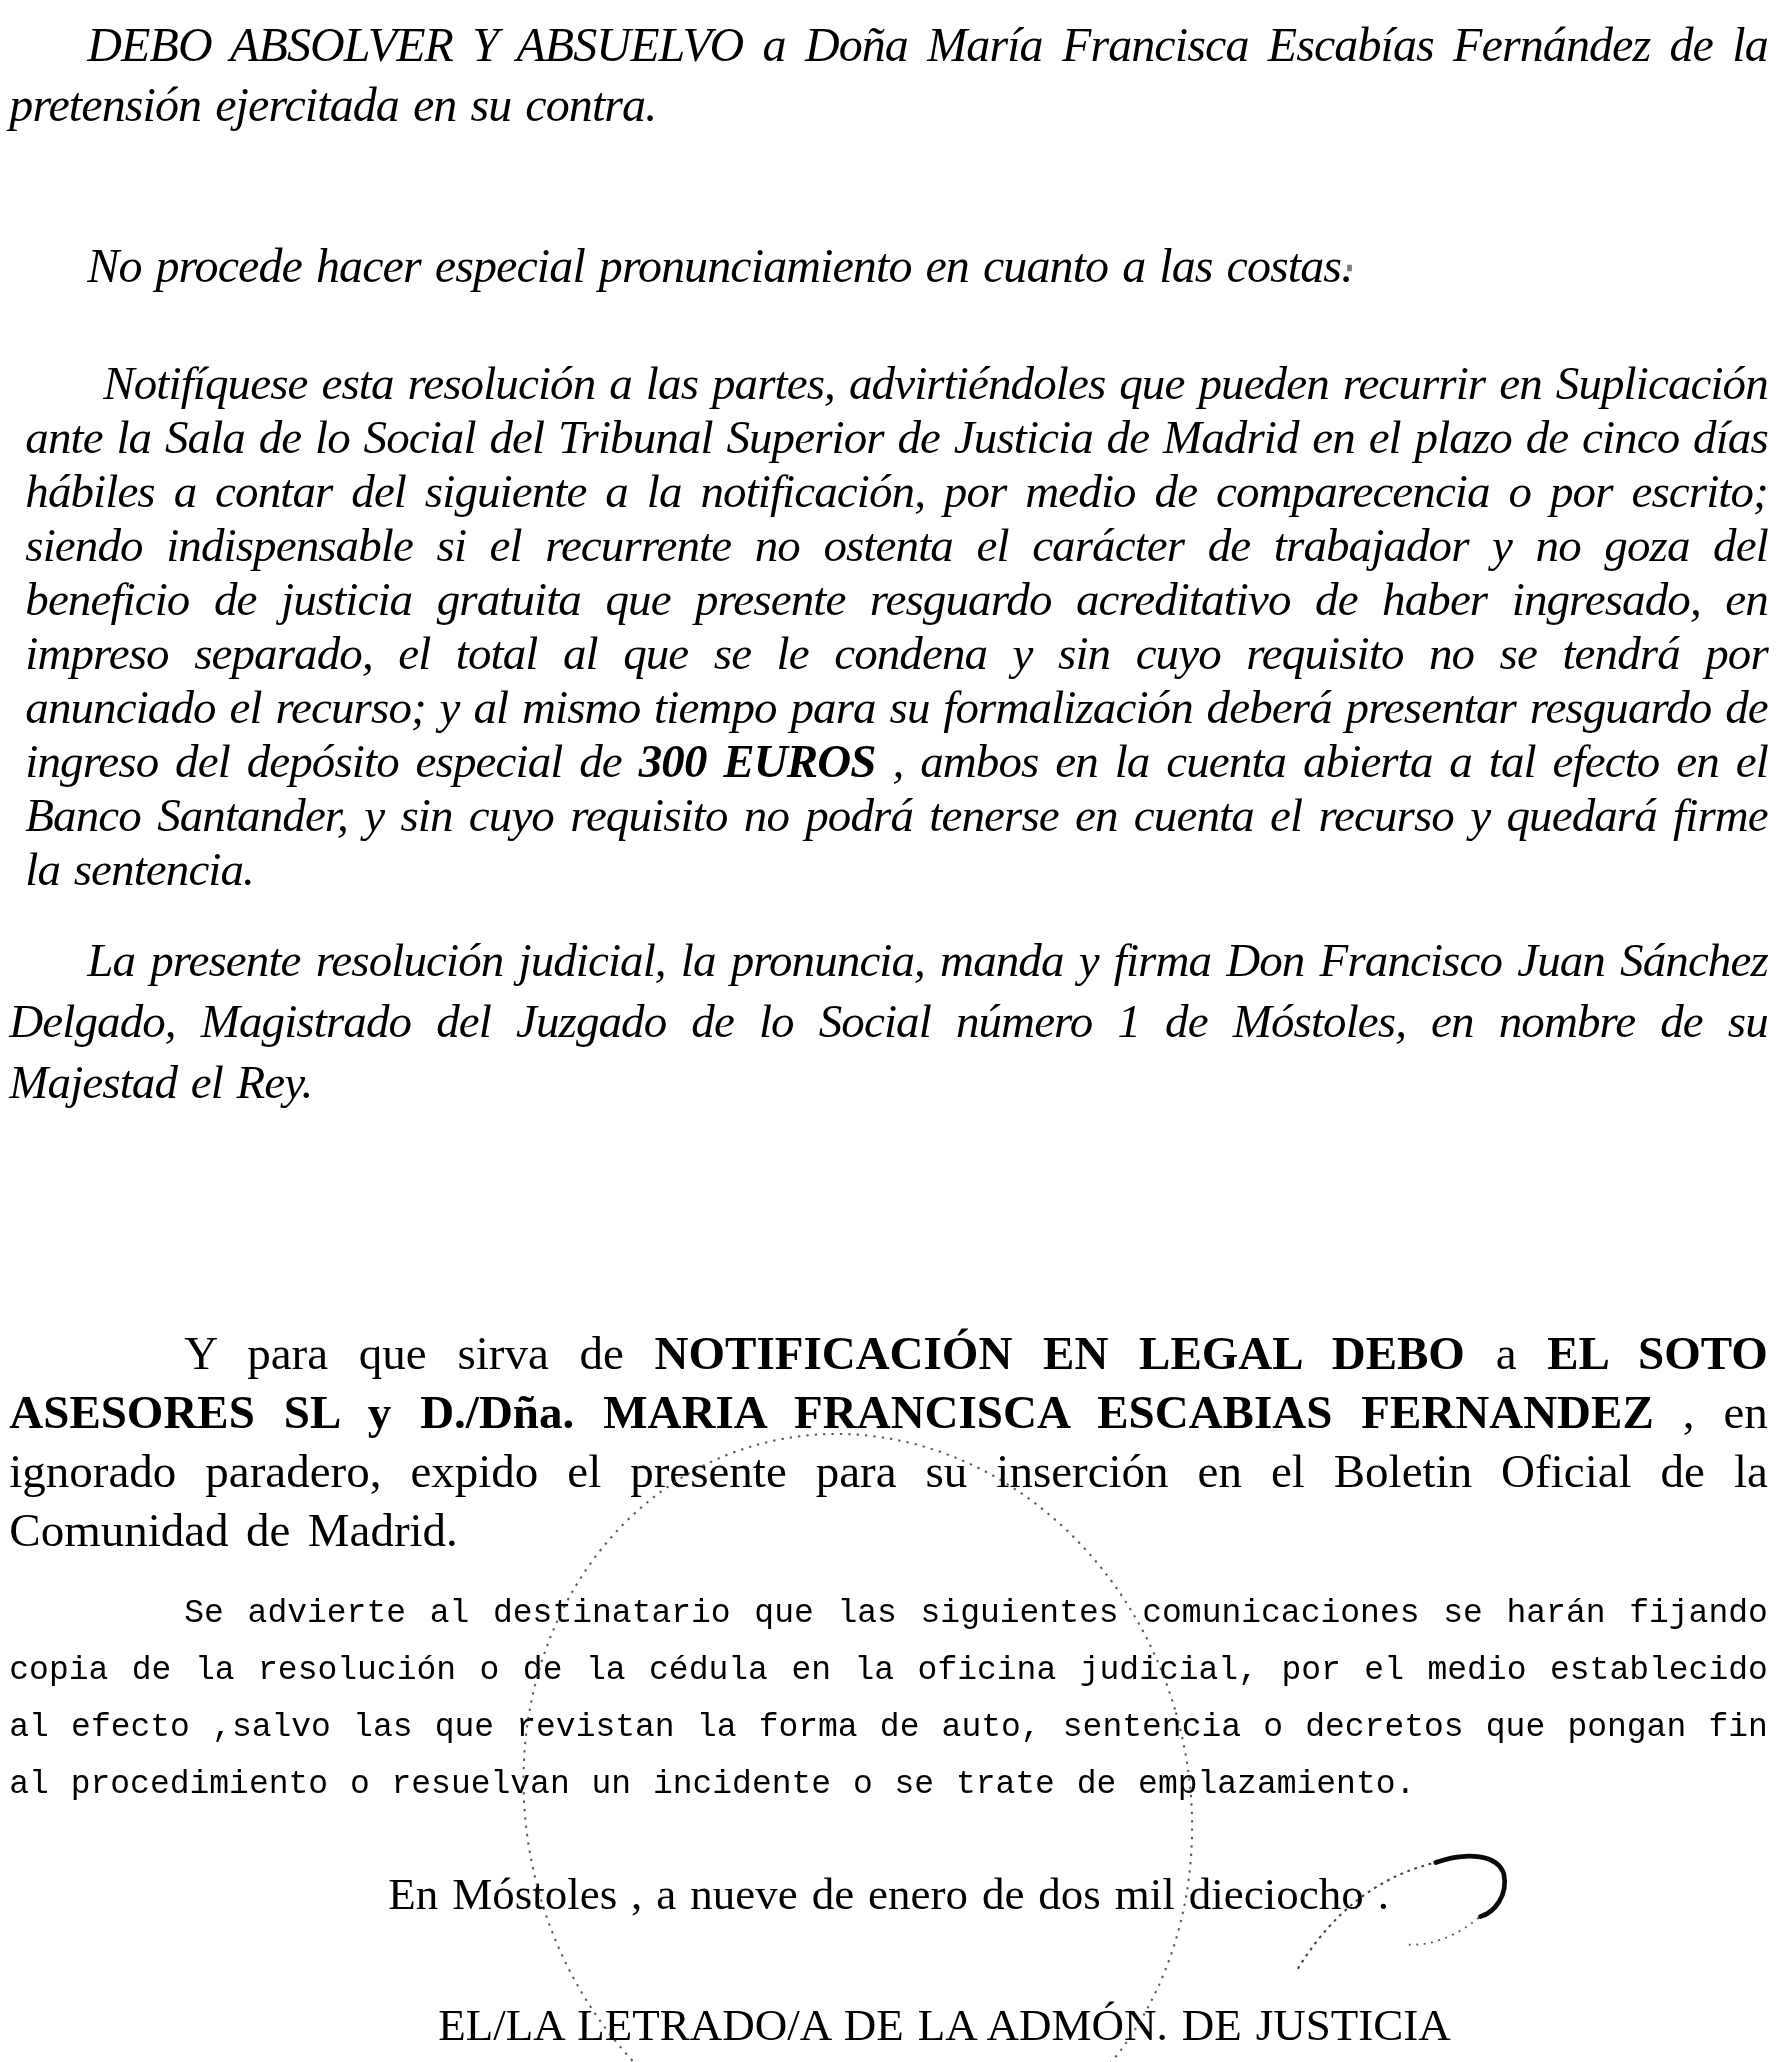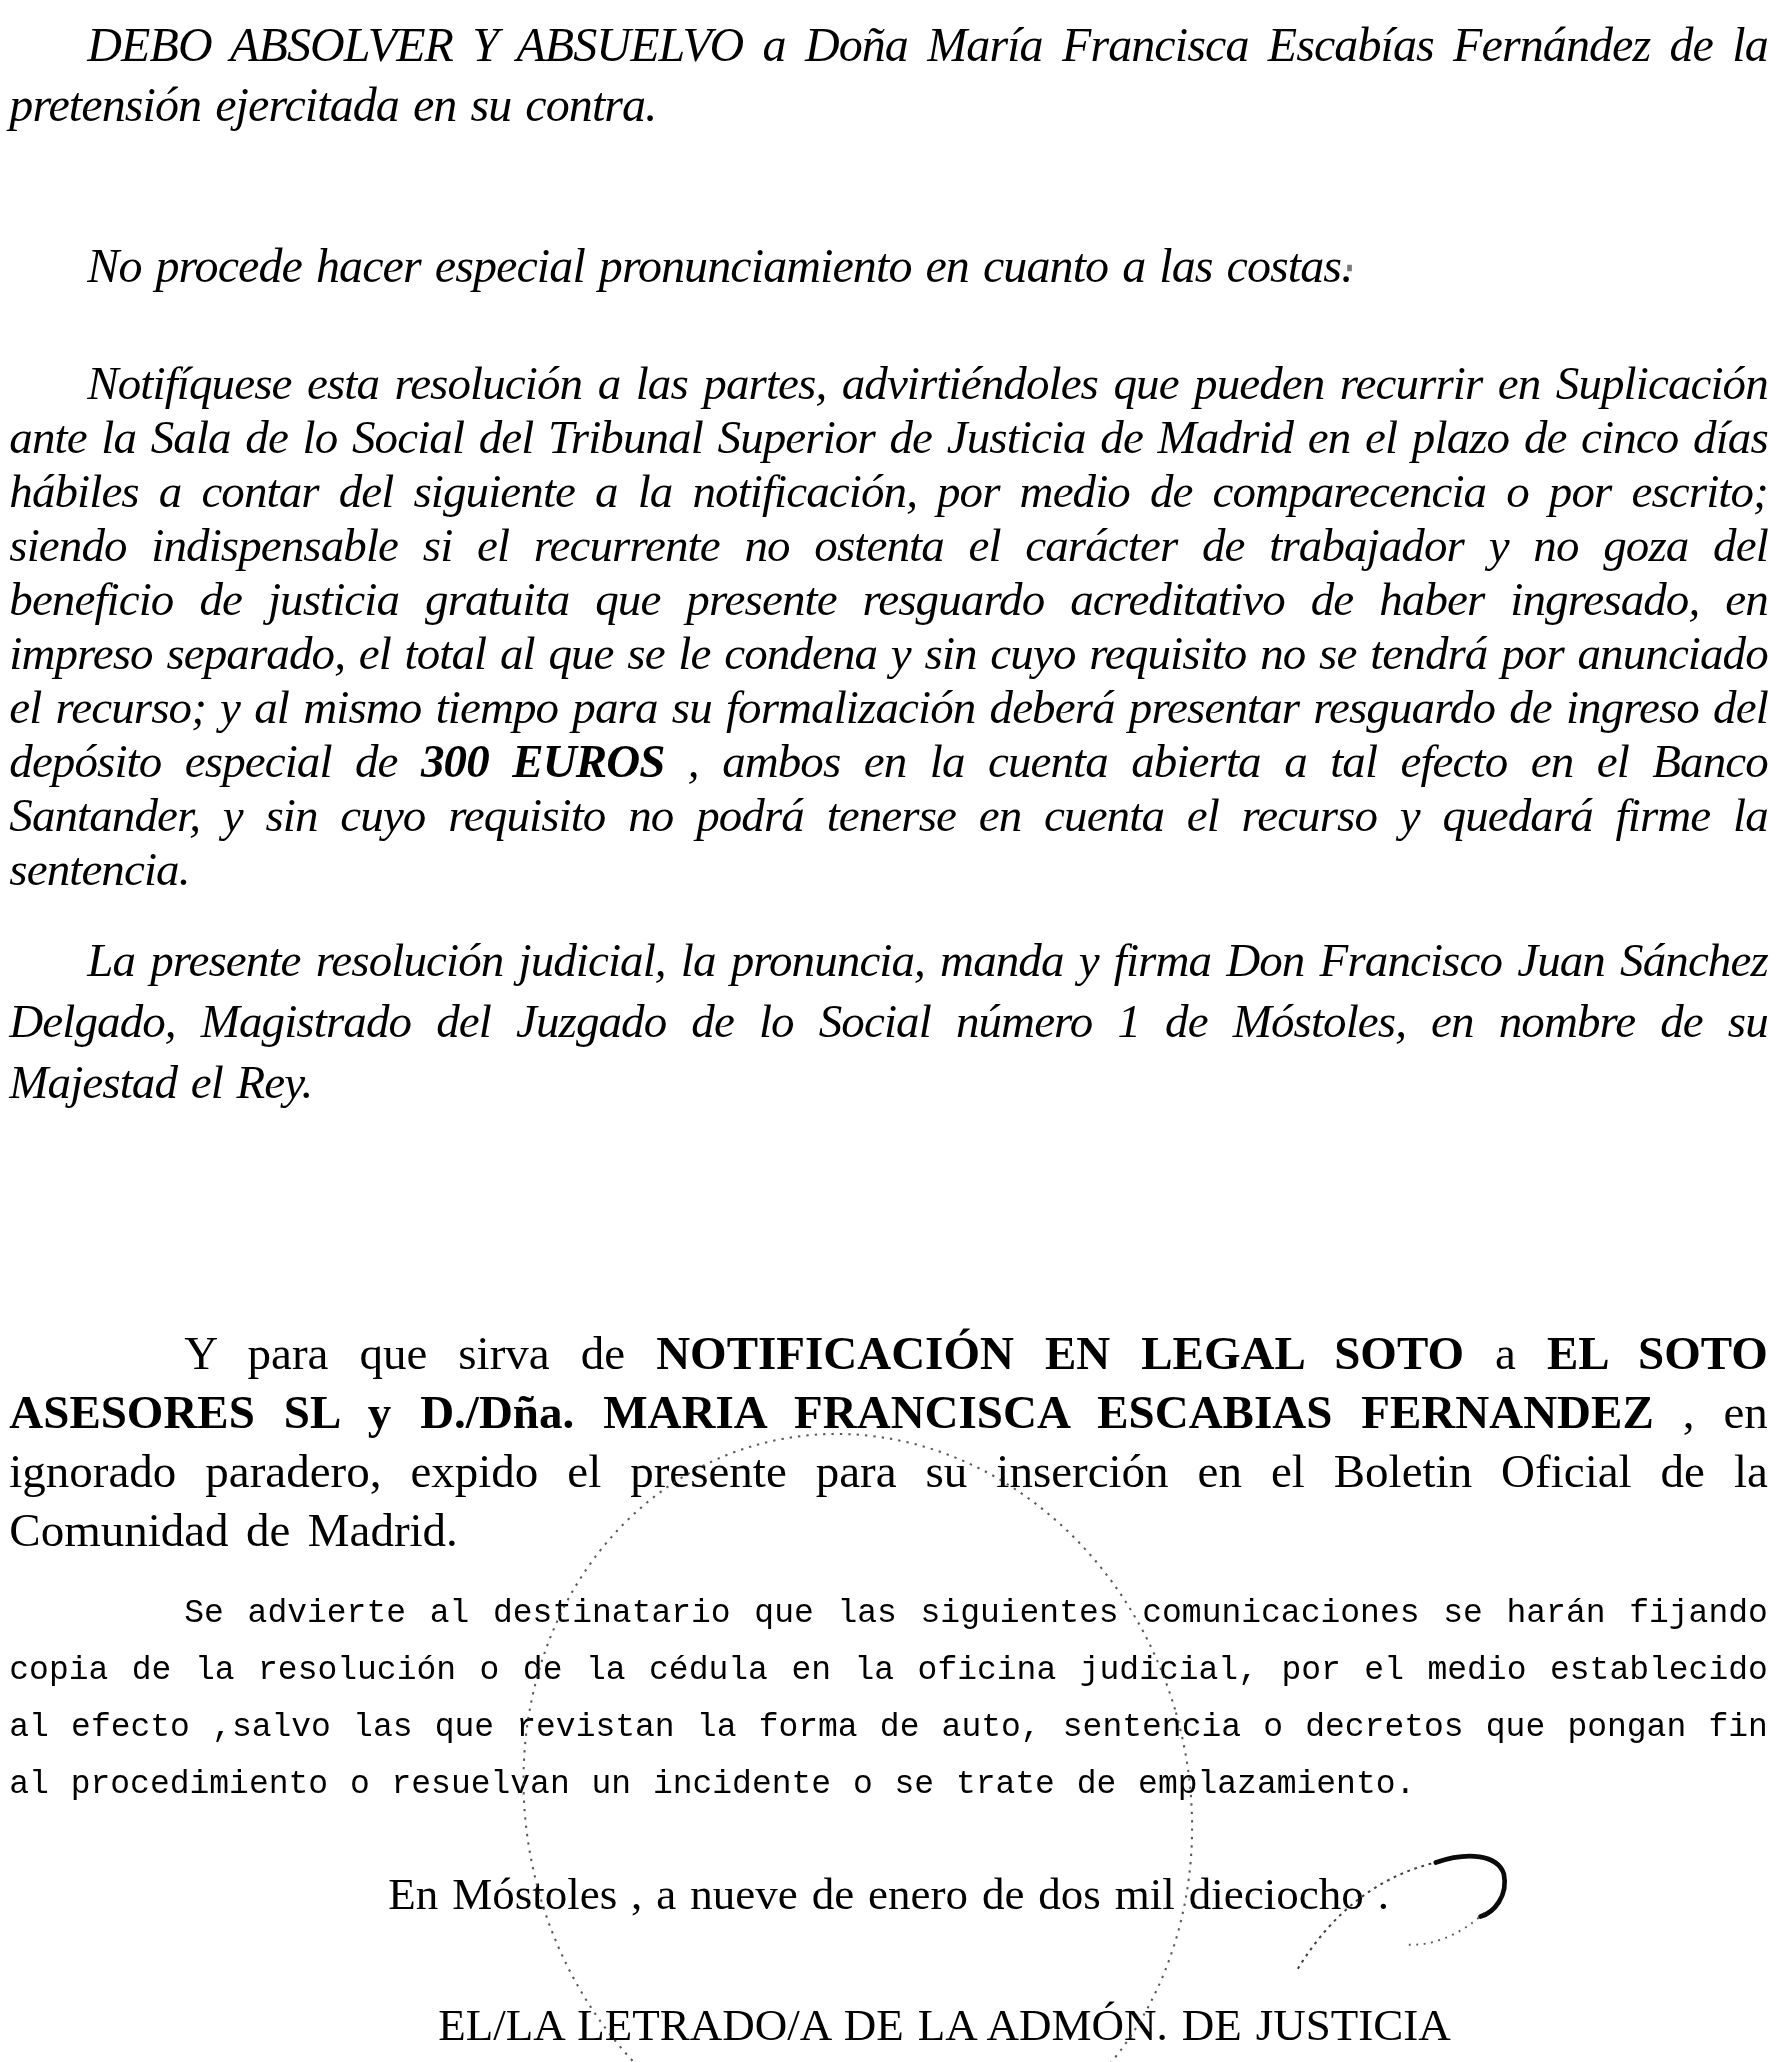--- a/index.html
+++ b/index.html
@@ -22,21 +22,21 @@
     text-align: justify;
     word-spacing: 0.06em;
   }
   .ital {
     font-style: italic;
     letter-spacing: -0.9px;
   }
   .b { font-weight: bold; }
   #p1 { top: 15px;   font-size: 48px; line-height: 60px; text-indent: 78px; }
   #p2 { top: 236px;  font-size: 48px; line-height: 60px; text-indent: 78px; }
-  #p3 { top: 356px;  font-size: 47px; line-height: 54px; text-indent: 78px; }
+  #p3 { top: 356px;  font-size: 47px; line-height: 54px; text-indent: 78px; margin-left: 16px; }
   #p4 { top: 930px;  font-size: 47px; line-height: 61px; text-indent: 78px; }
   #p5 { top: 1324px; font-size: 47px; line-height: 59px; text-indent: 175px; word-spacing: 0.12em; }
   #p6 { top: 1585px; font-size: 33px; line-height: 57px; text-indent: 175px; font-family: Liberation Mono, monospace; }
   #p7 { top: 1866px; font-size: 45px; line-height: 56px; text-align: center; }
   #p8 { top: 1973px; font-size: 45px; line-height: 56px; text-align: center; text-indent: 0; padding-left: 112px; margin-top: 24px; }
   #ink-overlay {
     position: absolute;
     left: 0; top: 0;
     width: 1779px; height: 2062px;
     pointer-events: none;
@@ -46,21 +46,21 @@
 <body>
 
 <div id="p1" class="para ital"><span>DEBO ABSOLVER Y ABSUELVO</span><span> a Doña María Francisca Escabías Fernández de la pretensión ejercitada en su contra.</span></div>
 
 <div id="p2" class="para ital"><span>No procede hacer especial pronunciamiento en cuanto a las costas.</span></div>
 
 <div id="p3" class="para ital"><span>Notifíquese esta resolución a las partes, advirtiéndoles que pueden recurrir en Suplicación ante la Sala de lo Social del Tribunal Superior de Justicia de Madrid en el plazo de cinco días hábiles a contar del siguiente a la notificación, por medio de comparecencia o por escrito; siendo indispensable si el recurrente no ostenta el carácter de trabajador y no goza del beneficio de justicia gratuita que presente resguardo acreditativo de haber ingresado, en impreso separado, el total al que se le condena y sin cuyo requisito no se tendrá por anunciado el recurso; y al mismo tiempo para su formalización deberá presentar resguardo de ingreso del depósito especial de </span><span class="b">300 EUROS</span><span> , ambos en la cuenta abierta a tal efecto en el Banco Santander, y sin cuyo requisito no podrá tenerse en cuenta el recurso y quedará firme la sentencia.</span></div>
 
 <div id="p4" class="para ital"><span>La presente resolución judicial, la pronuncia, manda y firma Don Francisco Juan Sánchez Delgado, Magistrado del Juzgado de lo Social número 1 de Móstoles, en nombre de su Majestad el Rey.</span></div>
 
-<div id="p5" class="para"><span>Y para que sirva de </span><span class="b">NOTIFICACIÓN EN LEGAL SOTO</span><span> a </span><span class="b">EL SOTO ASESORES SL y D./Dña. MARIA FRANCISCA ESCABIAS FERNANDEZ</span><span> , en ignorado paradero, expido el presente para su inserción en el Boletin Oficial de la Comunidad de Madrid.</span></div>
+<div id="p5" class="para"><span>Y para que sirva de </span><span class="b">NOTIFICACIÓN EN LEGAL DEBO</span><span> a </span><span class="b">EL SOTO ASESORES SL y D./Dña. MARIA FRANCISCA ESCABIAS FERNANDEZ</span><span> , en ignorado paradero, expido el presente para su inserción en el Boletin Oficial de la Comunidad de Madrid.</span></div>
 
 <div id="p6" class="para"><span>Se advierte al destinatario que las siguientes comunicaciones se harán fijando copia de la resolución o de la cédula en la oficina judicial, por el medio establecido al efecto ,salvo las que revistan la forma de auto, sentencia o decretos que pongan fin al procedimiento o resuelvan un incidente o se trate de emplazamiento.</span></div>
 
 <div id="p7" class="para"><span>En Móstoles , a nueve de enero de dos mil dieciocho .</span></div>
 
 <div id="p8" class="para"><span>EL/LA LETRADO/A DE LA ADMÓN. DE JUSTICIA</span></div>
 
 <svg id="ink-overlay" viewBox="0 0 1908 2212" xmlns="http://www.w3.org/2000/svg">
 
   <g>

